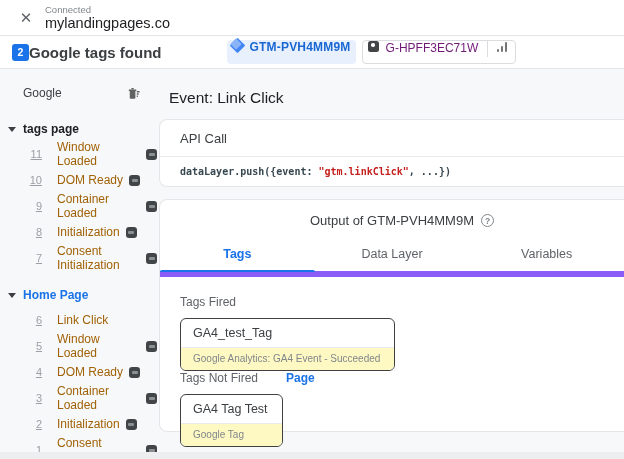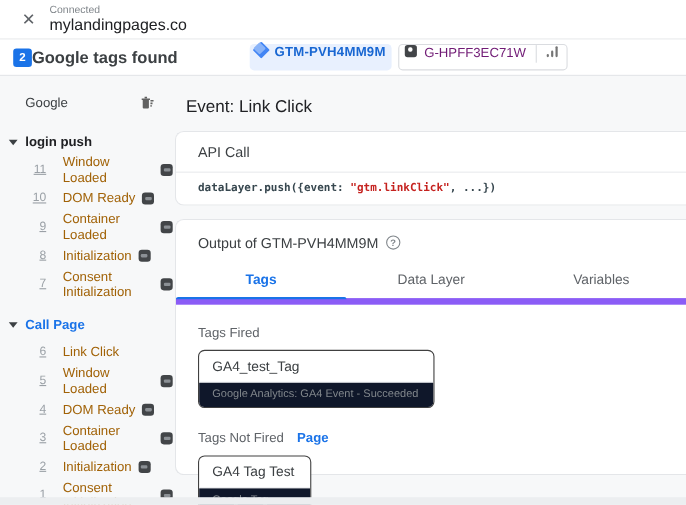--- a/index.html
+++ b/index.html
@@ -67,34 +67,34 @@
   .badge-ic { position:relative; width:11px; height:11px; margin-left:6px; background:#424548; border-radius:3px; flex:none; }
   .badge-ic::after { content:""; position:absolute; left:2.5px; top:4px; width:6px; height:3px; background:#8b9095; border-radius:1px; }
   
   .main { flex:1; padding-top:20px; min-width:0; }
   .page-title { font-size:15.5px; font-weight:normal; color:#202124; padding-left:12px; margin-bottom:12px; }
   .card { background:#fff; border:1px solid #e4e6e9; border-right:none; border-radius:8px 0 0 8px; margin-left:2px; }
   .card-head { padding:11px 0 10px 20px; font-size:13px; color:#3c4043; border-bottom:1px solid #e8eaed; }
   .code-line { padding:9px 0 9px 20px; font-family:"DejaVu Sans Mono","Liberation Mono",monospace; font-size:10px; color:#37474f; font-weight:bold; }
   .code-str { color:var(--code-red,#c5221f); }
   .output-card { margin-top:12px; height:233px; }
-  .output-head { display:flex; align-items:center; padding:13px 0 11px 20px; font-size:13px; color:#3c4043; }
+  .output-head { display:flex; align-items:center; padding:13px 0 11px 20px; font-size:13px; color:#3c4043;justify-content:center; }
   .help-ic { width:13px; height:13px; border:1.2px solid #80868b; border-radius:50%; color:#80868b;
     font-size:8.5px; display:flex; align-items:center; justify-content:center; margin-left:7px; font-weight:bold; }
   .tabs { display:flex; border-bottom:6px solid #8b5cf6; }
   .tab { width:155px; text-align:center; font-size:12.5px; color:#5f6368; padding:8px 0 10px; position:relative; cursor:pointer; }
   .tab.active { color:var(--accent,#1a73e8); font-weight:bold; }
   .tab.active::after { content:""; position:absolute; left:0; right:0; bottom:-1px; height:2.5px; background:var(--accent,#1a73e8); border-radius:2px 2px 0 0; }
   .output-body { padding:18px 0 0 20px; }
   .sec-label { font-size:12px; color:#5f6368; }
-  .label-row { display:flex; align-items:center; gap:12px; margin-top:20px; }
+  .label-row { display:flex; align-items:center; gap:28px; }
   .hide-link { font-size:12px; font-weight:bold; color:var(--accent,#1a73e8); cursor:pointer; }
   .tag-card { border:1px solid #404040; border-radius:6px; margin-top:9px; display:inline-block; vertical-align:top; overflow:hidden; background:#fff; cursor:pointer; }
   .tag-card .t-name { padding:7px 14px 7px 12px; font-size:12.5px; color:#3c4043; border-bottom:1px solid #e8eaed; white-space:nowrap; }
-  .tag-card .t-detail { padding:5px 14px 6px 12px; font-size:10px; color:#80868b; background:#0f172a; white-space:nowrap; }
+  .tag-card .t-detail { padding:5px 14px 6px 12px; font-size:10px; color:#80868b; background:#fef9c3; white-space:nowrap; }
   .bottom-strip { position:absolute; left:0; right:0; bottom:0; height:7px; background:#eceef0; }
 </style>
 </head>
 <body>
 
 <div class="app" style="--accent: #1a73e8; --chip-bg: #e8f0fe; --chip-text: #1967d2; --code-red: #c5221f; --page-bg: #f7f8f9;">
 
   <header class="topbar">
     <span class="close-x">✕</span>
     <div class="site-block">
@@ -132,21 +132,21 @@
         <span>Google</span>
         <svg class="trash-ic" viewBox="0 0 16 16" fill="none" stroke="currentColor" stroke-width="1.4">
           <path d="M4 4.5h6v8a1 1 0 0 1-1 1H5a1 1 0 0 1-1-1z" fill="currentColor" stroke="none"></path>
           <path d="M3 4.5h8M5.8 2.8h2.4"></path>
           <path d="M11.5 6h3M11.5 8.5h2M11.5 11h1.2" stroke-width="1.6"></path>
         </svg>
       </div>
       <div id="sidebar-groups">
           <div class="sb-group">
             <span class="sb-caret"></span>
-            <span class="g-label">login push</span>
+            <span class="g-label">tags page</span>
           </div>
           <div class="sb-event">
             <span class="sb-num">11</span>
             <span class="sb-elabel">Window Loaded</span>
             <span class="badge-ic"></span>
           </div>
           <div class="sb-event">
             <span class="sb-num">10</span>
             <span class="sb-elabel">DOM Ready</span>
             <span class="badge-ic"></span>
@@ -161,21 +161,21 @@
             <span class="sb-elabel">Initialization</span>
             <span class="badge-ic"></span>
           </div>
           <div class="sb-event">
             <span class="sb-num">7</span>
             <span class="sb-elabel">Consent Initialization</span>
             <span class="badge-ic"></span>
           </div>
           <div class="sb-group blue">
             <span class="sb-caret"></span>
-            <span class="g-label">Call Page</span>
+            <span class="g-label">Home Page</span>
           </div>
           <div class="sb-event">
             <span class="sb-num">6</span>
             <span class="sb-elabel">Link Click</span>
           </div>
           <div class="sb-event">
             <span class="sb-num">5</span>
             <span class="sb-elabel">Window Loaded</span>
             <span class="badge-ic"></span>
           </div>

